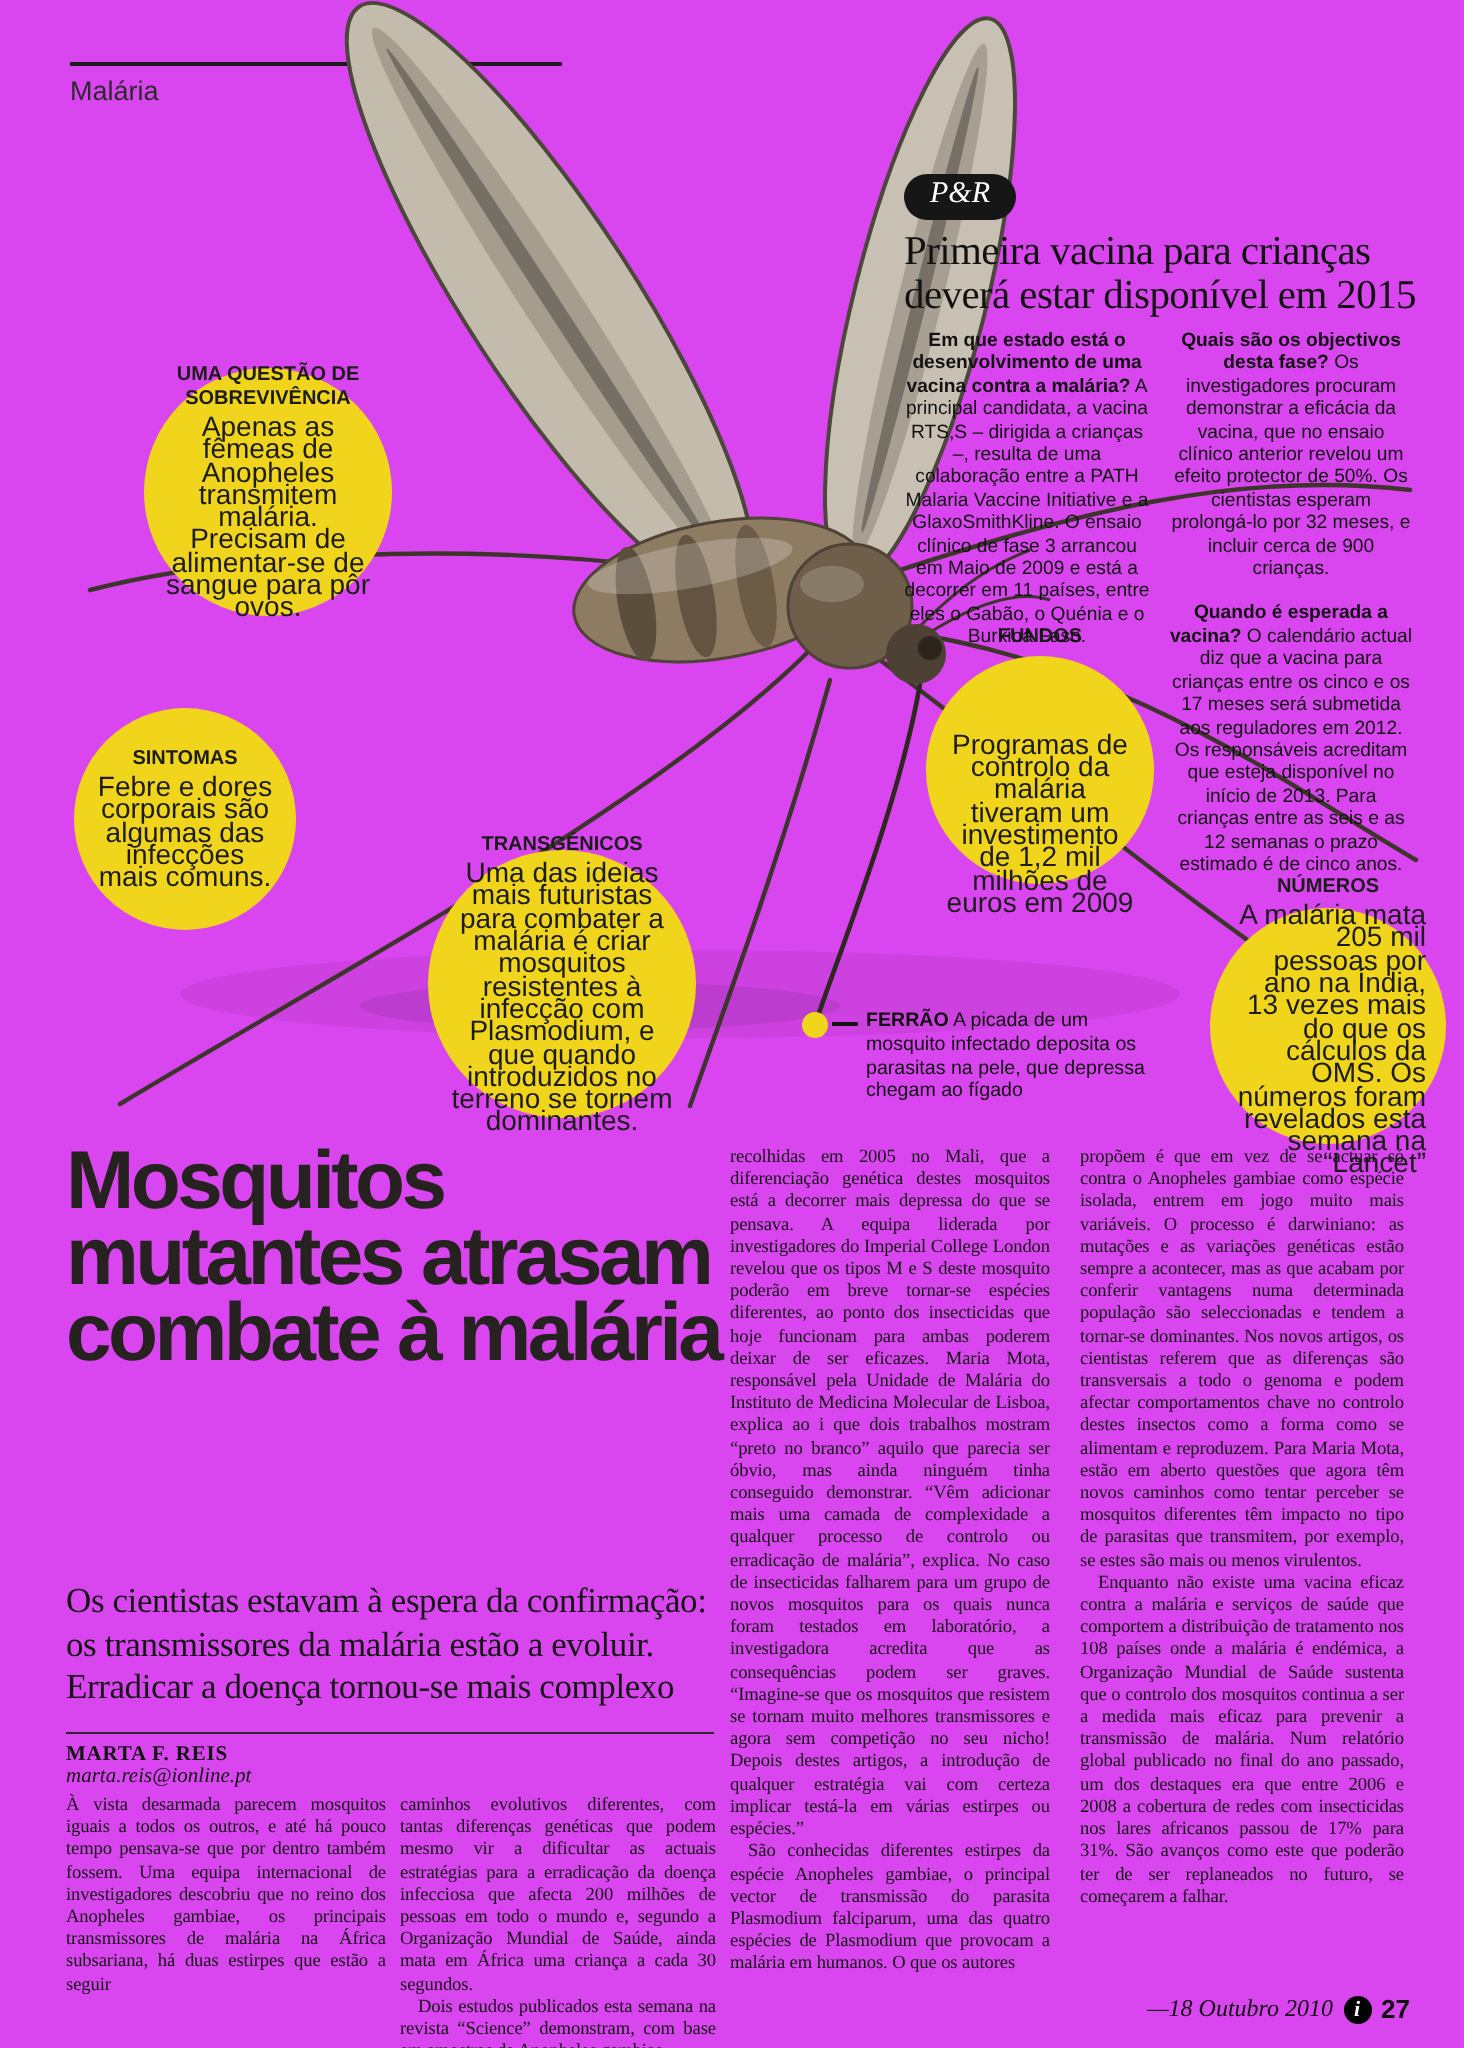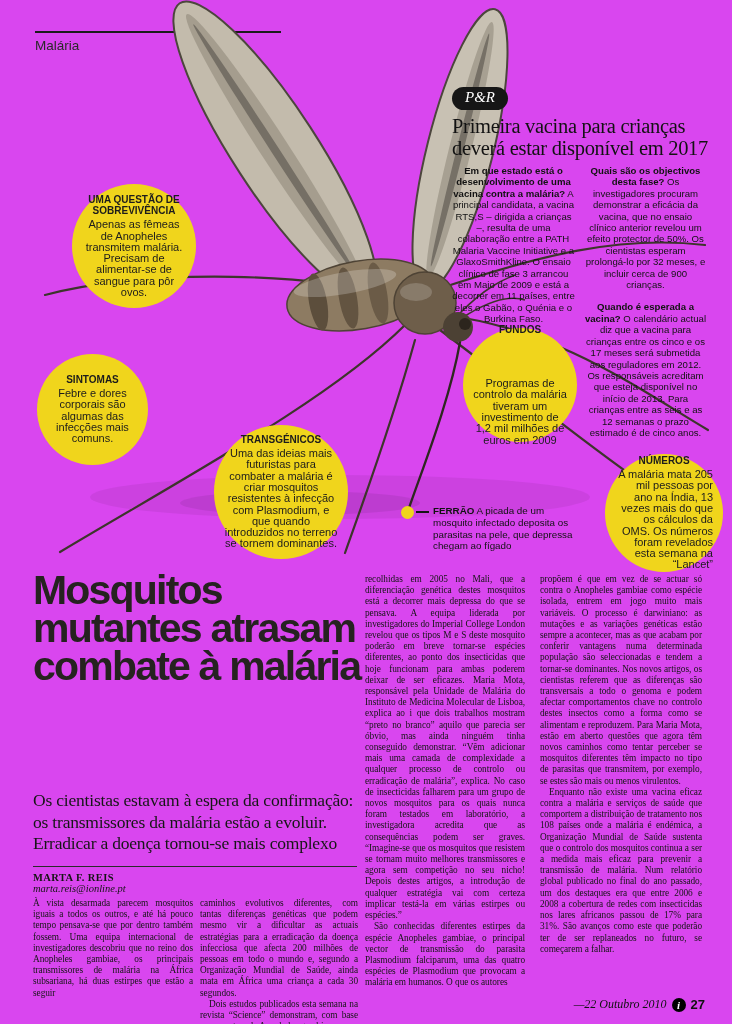--- a/index.html
+++ b/index.html
@@ -13,21 +13,21 @@
                   font-family:"Liberation Sans", sans-serif; font-size:13.5px; color:#2a2a2a; }
 
   
   .mosquito { position:absolute; left:0; top:0; width:712px; height:562px; z-index:1; }
 
   
   .callout { position:absolute; border-radius:50%; background:#F0D51C; z-index:2;
              display:flex; flex-direction:column; align-items:center; justify-content:center;
              text-align:center; font-family:"Liberation Sans", sans-serif; color:#1c1c1c; padding:10px; }
   .callout .t { font-weight:bold; font-size:10px; line-height:11.8px; margin-bottom:2px; }
-  .callout .b { font-size:11px; line-height:11.3px; }
+  .callout .b { font-size:14px; line-height:11.3px; }
   #c-sobrevivencia { left:72px;  top:184px; width:124px; height:124px; }
   #c-sintomas      { left:37px;  top:354px; width:111px; height:111px;align-items:center; }
   #c-transgenicos  { left:214px; top:425px; width:134px; height:134px; }
   #c-fundos        { left:463px; top:328px; width:114px; height:114px;gap:40px; }
   #c-numeros       { left:605px; top:454px; width:118px; height:118px;text-align:right; }
 
   
   .sting-dot  { position:absolute; left:401px; top:506px; width:13px; height:13px;
                 border-radius:50%; background:#F0D51C; z-index:3; }
   .sting-dash { position:absolute; left:416px; top:511px; width:13px; height:2px; background:#141414; z-index:3; }
@@ -150,21 +150,21 @@
     <div class="b">A malária mata 205 mil pessoas por ano na Índia, 13 vezes mais do que os cálculos da OMS. Os números foram revelados esta semana na “Lancet”</div>
   </div>
 
   <span class="sting-dot"></span>
   <span class="sting-dash"></span>
   <div class="sting-text">
     <b>FERRÃO</b><span> A picada de um mosquito infectado deposita os parasitas na pele, que depressa chegam ao fígado</span>
   </div>
 
   <div class="pr-badge">P&amp;R</div>
-  <div class="qa-headline">Primeira vacina para crianças deverá estar disponível em 2017</div>
+  <div class="qa-headline">Primeira vacina para crianças deverá estar disponível em 2015</div>
   <div class="qa-cols">
     <div class="qa-col">
       <p><b>Em que estado está o desenvolvimento de uma vacina contra a malária?</b> <span>A principal candidata, a vacina RTS,S – dirigida a crianças –, resulta de uma colaboração entre a PATH Malaria Vaccine Initiative e a GlaxoSmithKline. O ensaio clínico de fase 3 arrancou em Maio de 2009 e está a decorrer em 11 países, entre eles o Gabão, o Quénia e o Burkina Faso.</span></p>
     </div>
     <div class="qa-col">
       <p><b>Quais são os objectivos desta fase?</b> <span>Os investigadores procuram demonstrar a eficácia da vacina, que no ensaio clínico anterior revelou um efeito protector de 50%. Os cientistas esperam prolongá-lo por 32 meses, e incluir cerca de 900 crianças.</span></p>
       <p><b>Quando é esperada a vacina?</b> <span>O calendário actual diz que a vacina para crianças entre os cinco e os 17 meses será submetida aos reguladores em 2012. Os responsáveis acreditam que esteja disponível no início de 2013. Para crianças entre as seis e as 12 semanas o prazo estimado é de cinco anos.</span></p>
     </div>
   </div>
 
@@ -186,18 +186,18 @@
   <div class="bodycol" id="col3">
     <p>recolhidas em 2005 no Mali, que a diferenciação genética destes mosquitos está a decorrer mais depressa do que se pensava. A equipa liderada por investigadores do Imperial College London revelou que os tipos M e S deste mosquito poderão em breve tornar-se espécies diferentes, ao ponto dos insecticidas que hoje funcionam para ambas poderem deixar de ser eficazes. Maria Mota, responsável pela Unidade de Malária do Instituto de Medicina Molecular de Lisboa, explica ao i que dois trabalhos mostram “preto no branco” aquilo que parecia ser óbvio, mas ainda ninguém tinha conseguido demonstrar. “Vêm adicionar mais uma camada de complexidade a qualquer processo de controlo ou erradicação de malária”, explica. No caso de insecticidas falharem para um grupo de novos mosquitos para os quais nunca foram testados em laboratório, a investigadora acredita que as consequências podem ser graves. “Imagine-se que os mosquitos que resistem se tornam muito melhores transmissores e agora sem competição no seu nicho! Depois destes artigos, a introdução de qualquer estratégia vai com certeza implicar testá-la em várias estirpes ou espécies.”</p>
     <p class="indent">São conhecidas diferentes estirpes da espécie Anopheles gambiae, o principal vector de transmissão do parasita Plasmodium falciparum, uma das quatro espécies de Plasmodium que provocam a malária em humanos. O que os autores</p>
   </div>
   <div class="bodycol" id="col4">
     <p>propõem é que em vez de se actuar só contra o Anopheles gambiae como espécie isolada, entrem em jogo muito mais variáveis. O processo é darwiniano: as mutações e as variações genéticas estão sempre a acontecer, mas as que acabam por conferir vantagens numa determinada população são seleccionadas e tendem a tornar-se dominantes. Nos novos artigos, os cientistas referem que as diferenças são transversais a todo o genoma e podem afectar comportamentos chave no controlo destes insectos como a forma como se alimentam e reproduzem. Para Maria Mota, estão em aberto questões que agora têm novos caminhos como tentar perceber se mosquitos diferentes têm impacto no tipo de parasitas que transmitem, por exemplo, se estes são mais ou menos virulentos.</p>
     <p class="indent">Enquanto não existe uma vacina eficaz contra a malária e serviços de saúde que comportem a distribuição de tratamento nos 108 países onde a malária é endémica, a Organização Mundial de Saúde sustenta que o controlo dos mosquitos continua a ser a medida mais eficaz para prevenir a transmissão de malária. Num relatório global publicado no final do ano passado, um dos destaques era que entre 2006 e 2008 a cobertura de redes com insecticidas nos lares africanos passou de 17% para 31%. São avanços como este que poderão ter de ser replaneados no futuro, se começarem a falhar.</p>
   </div>
 
   <div class="footer">
-    <span class="date">—22 Outubro 2010</span>
+    <span class="date">—18 Outubro 2010</span>
     <span class="ilogo">i</span>
     <span class="pnum">27</span>
   </div>
 
 </div>
 
 </body></html>

